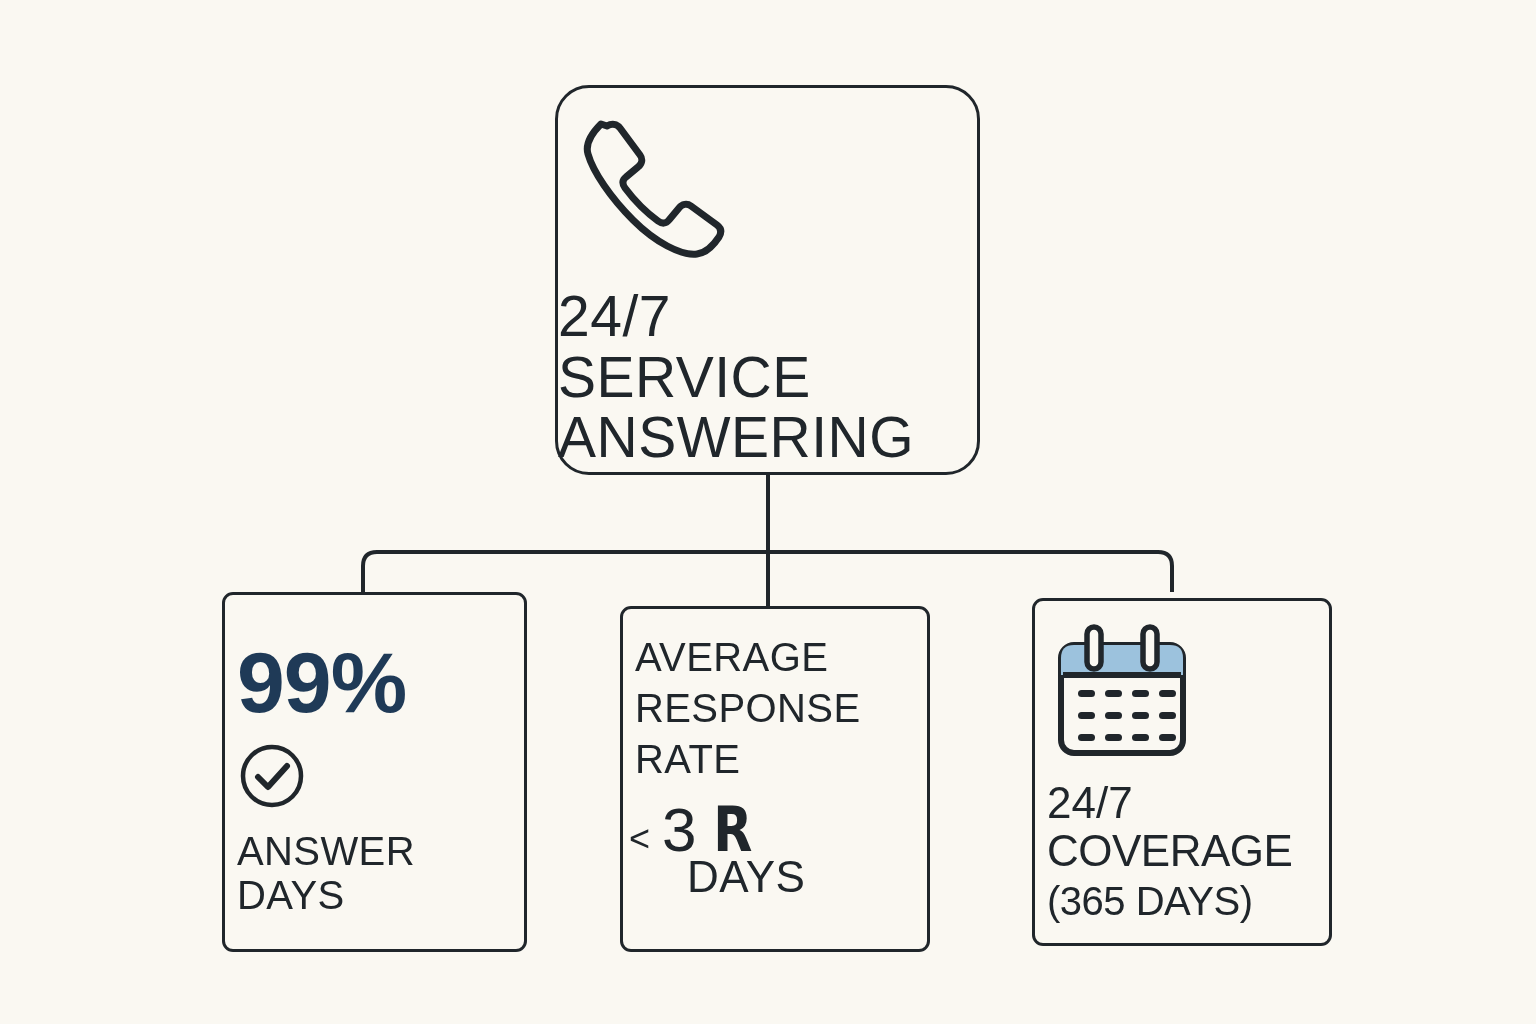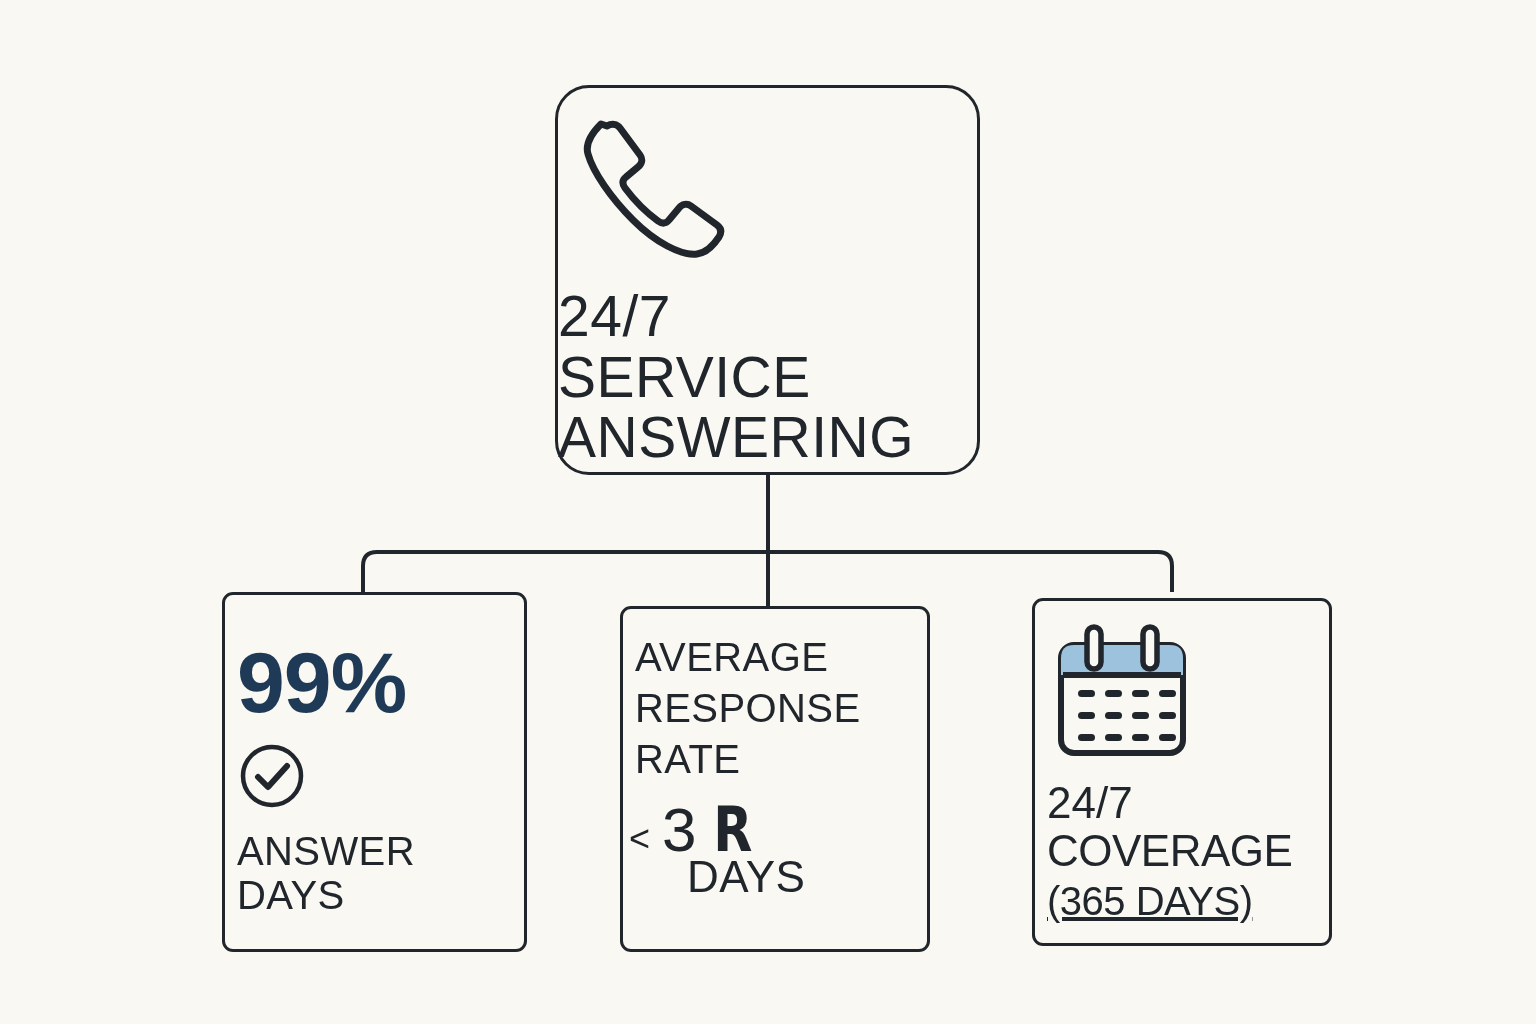--- a/index.html
+++ b/index.html
@@ -200,21 +200,20 @@
     margin: 0;
     letter-spacing: -0.5px;
   }
   .cov-line3 {
     color: #20262B;
     font-size: 40px;
     font-weight: 500;
     line-height: 1.15;
     margin: 2px 0 0 0;
     letter-spacing: -0.5px;
-    text-decoration: underline;
   }
 </style>
 </head>
 <body>
 
 <div id="canvas">
 
   <svg id="connectors" viewBox="0 0 1536 1024" width="1536" height="1024" aria-hidden="true">
     <g fill="none" stroke="#20262B" stroke-width="4" stroke-linecap="butt">
 

